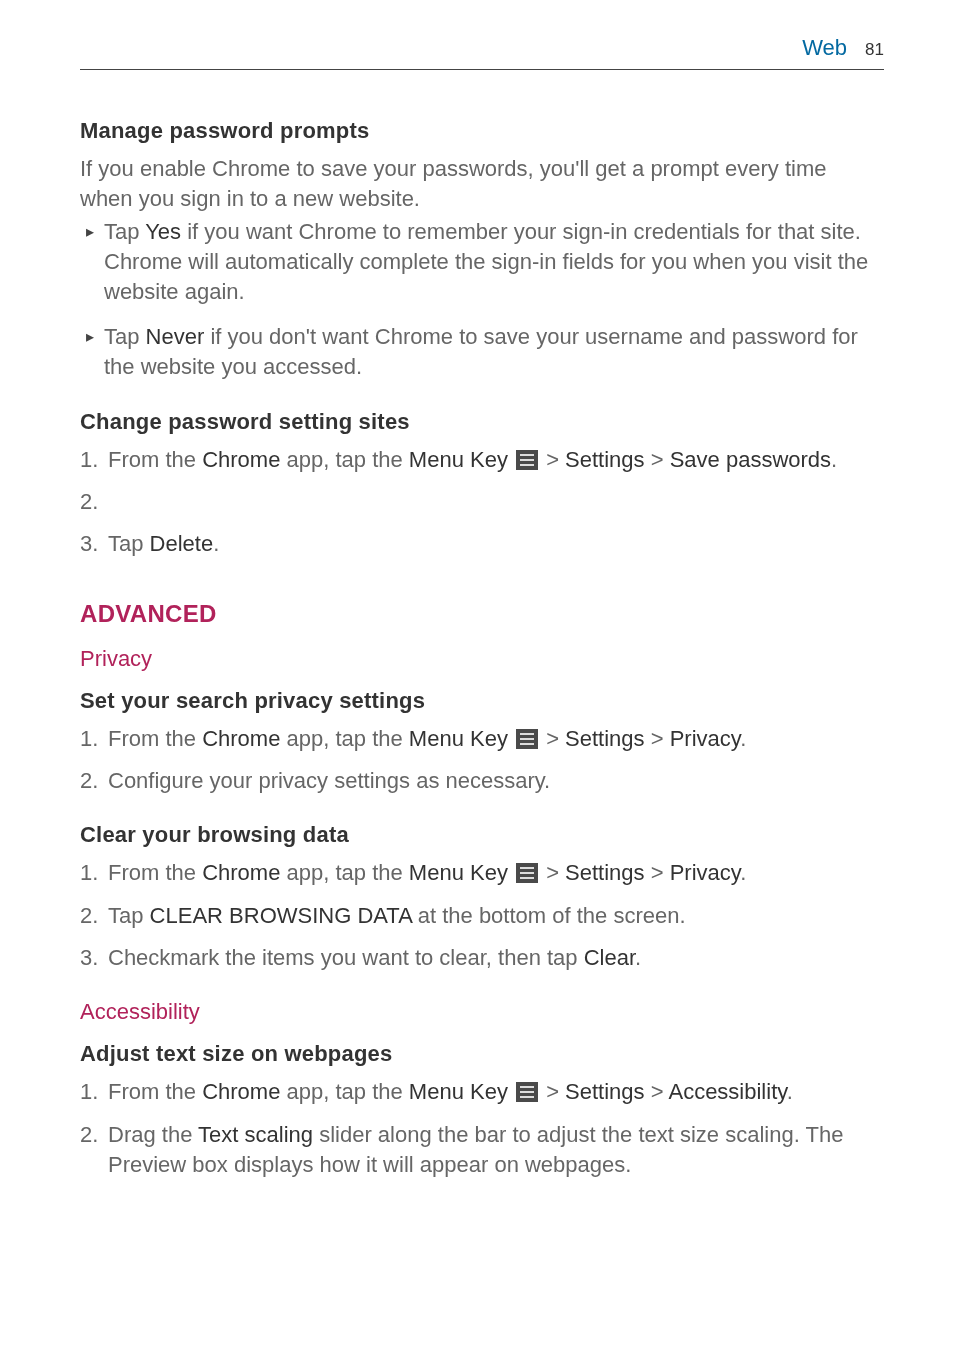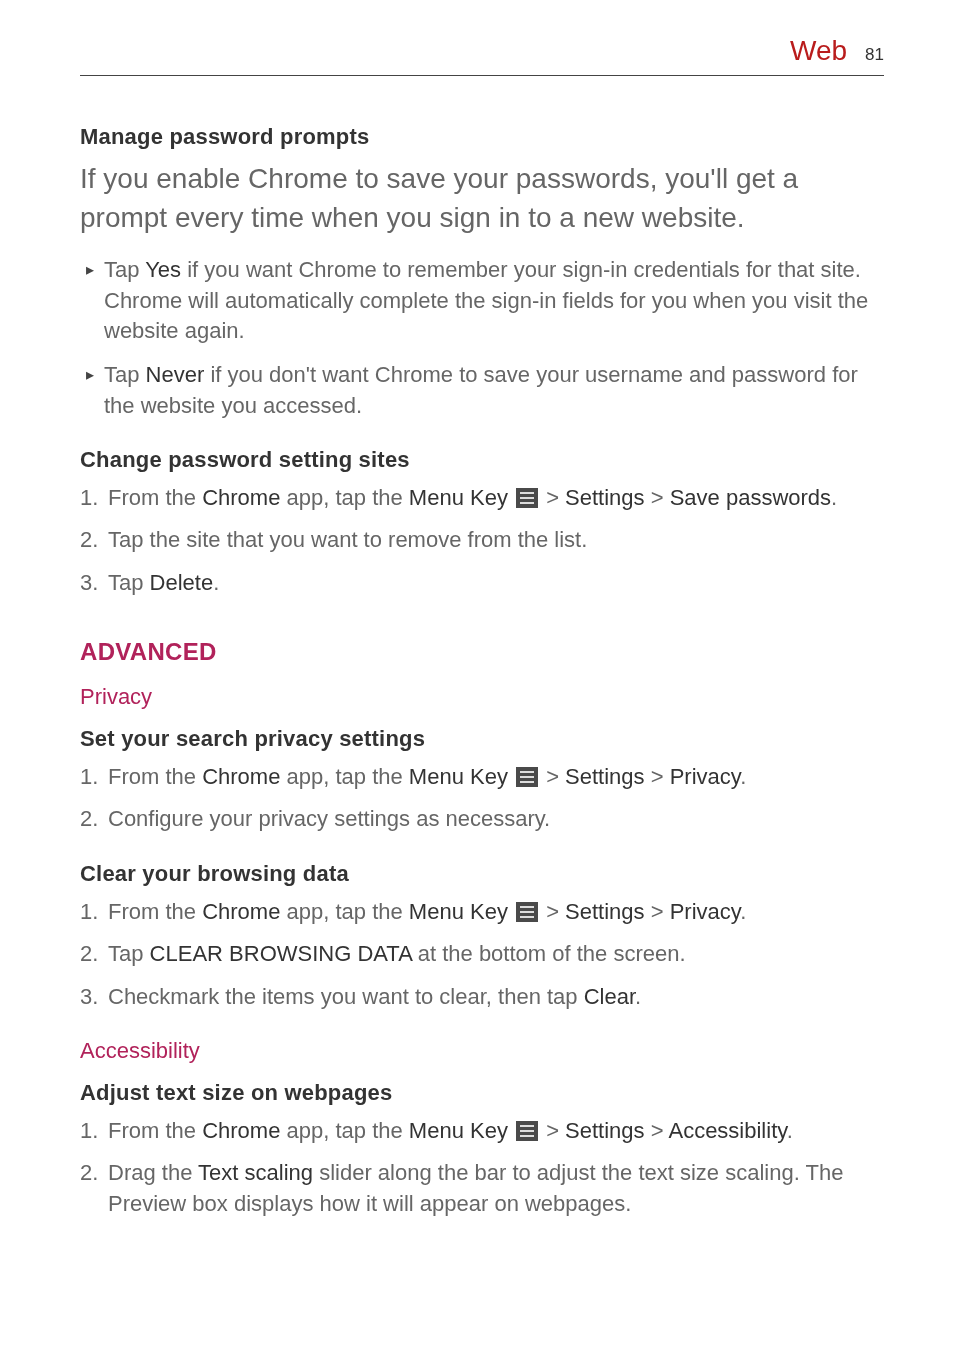--- a/index.html
+++ b/index.html
@@ -13,22 +13,22 @@
       position: relative;
     }
     .header {
       display: flex;
       justify-content: flex-end;
       align-items: baseline;
       gap: 18px;
       padding-bottom: 8px;
     }
     .section-label {
-      color: #b91c1c;
-      font-size: 28px;
+      color: #0369a1;
+      font-size: 22px;
       font-weight: 400;
       margin-left: 36px;
     }
     .page-num {
       color: #333;
       font-size: 17px;
       font-weight: normal;
     }
     .hr {
       border: none;
@@ -37,24 +37,24 @@
     }
     .h-bold {
       color: #333;
       font-size: 22px;
       font-weight: bold;
       letter-spacing: 0.2px;
       margin-top: 26px;
       margin-bottom: 10px;
     }
     .body-text {
-      font-size: 28px;
-      color: #666;
-      line-height: 1.38;
-      margin-bottom: 18px;
+      font-size: 22px;
+      color: #666;
+      line-height: 1.38;
+      margin-bottom: 2px;
     }
     .bullet-item {
       display: flex;
       margin-bottom: 14px;
       padding-left: 6px;
     }
     .bullet-marker {
       flex: 0 0 18px;
       color: #444;
       font-size: 16px;
@@ -143,21 +143,20 @@
 
 <div class="h-bold">Change password setting sites</div>
 
 <div class="numbered-item">
   <span class="num-marker">1.</span>
   <span class="num-content"><span>From the </span><span class="strong-dark">Chrome</span><span> app, tap the </span><span class="strong-dark">Menu Key</span> <span class="menu-icon"></span><span> &gt; </span><span class="strong-dark">Settings</span><span> &gt; </span><span class="strong-dark">Save passwords</span><span>.</span></span>
 </div>
 
 <div class="numbered-item">
   <span class="num-marker">2.</span>
-  <span class="num-content">Tap the site that you want to remove from the list.</span>
 </div>
 
 <div class="numbered-item">
   <span class="num-marker">3.</span>
   <span class="num-content"><span>Tap </span><span class="strong-dark">Delete</span><span>.</span></span>
 </div>
 
 <div class="h-major">ADVANCED</div>
 <div class="h-sub-red">Privacy</div>
 

